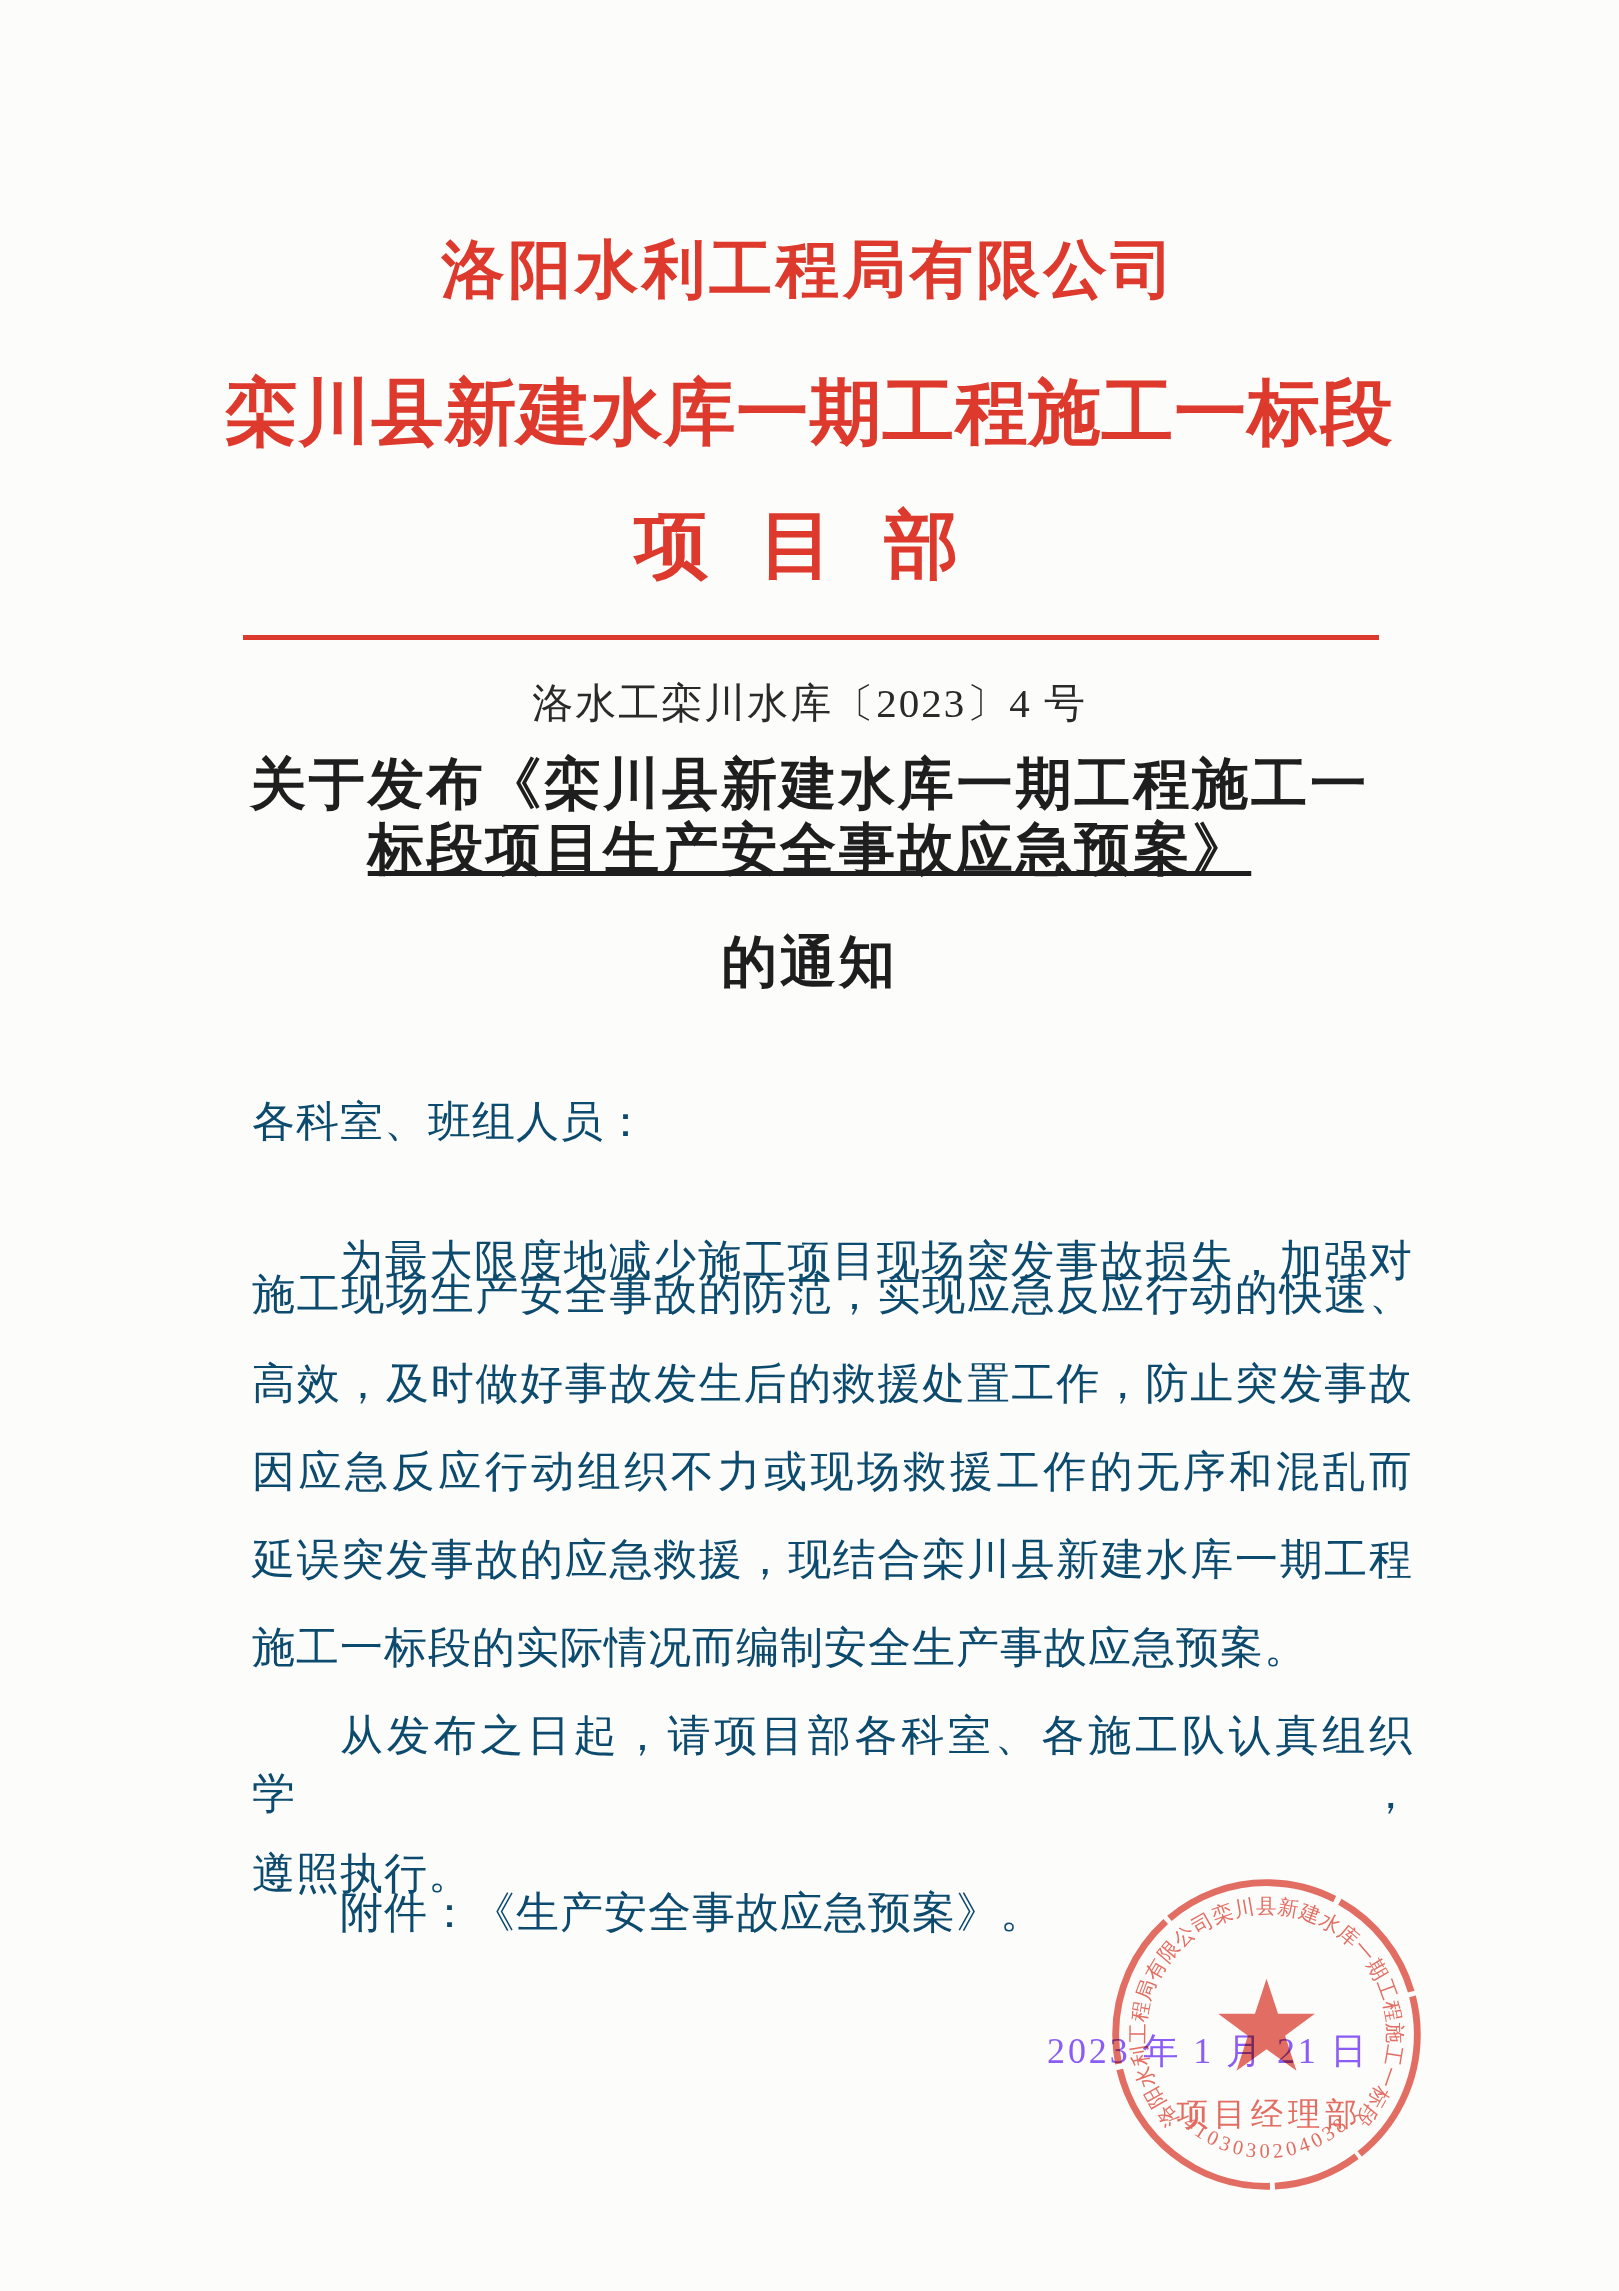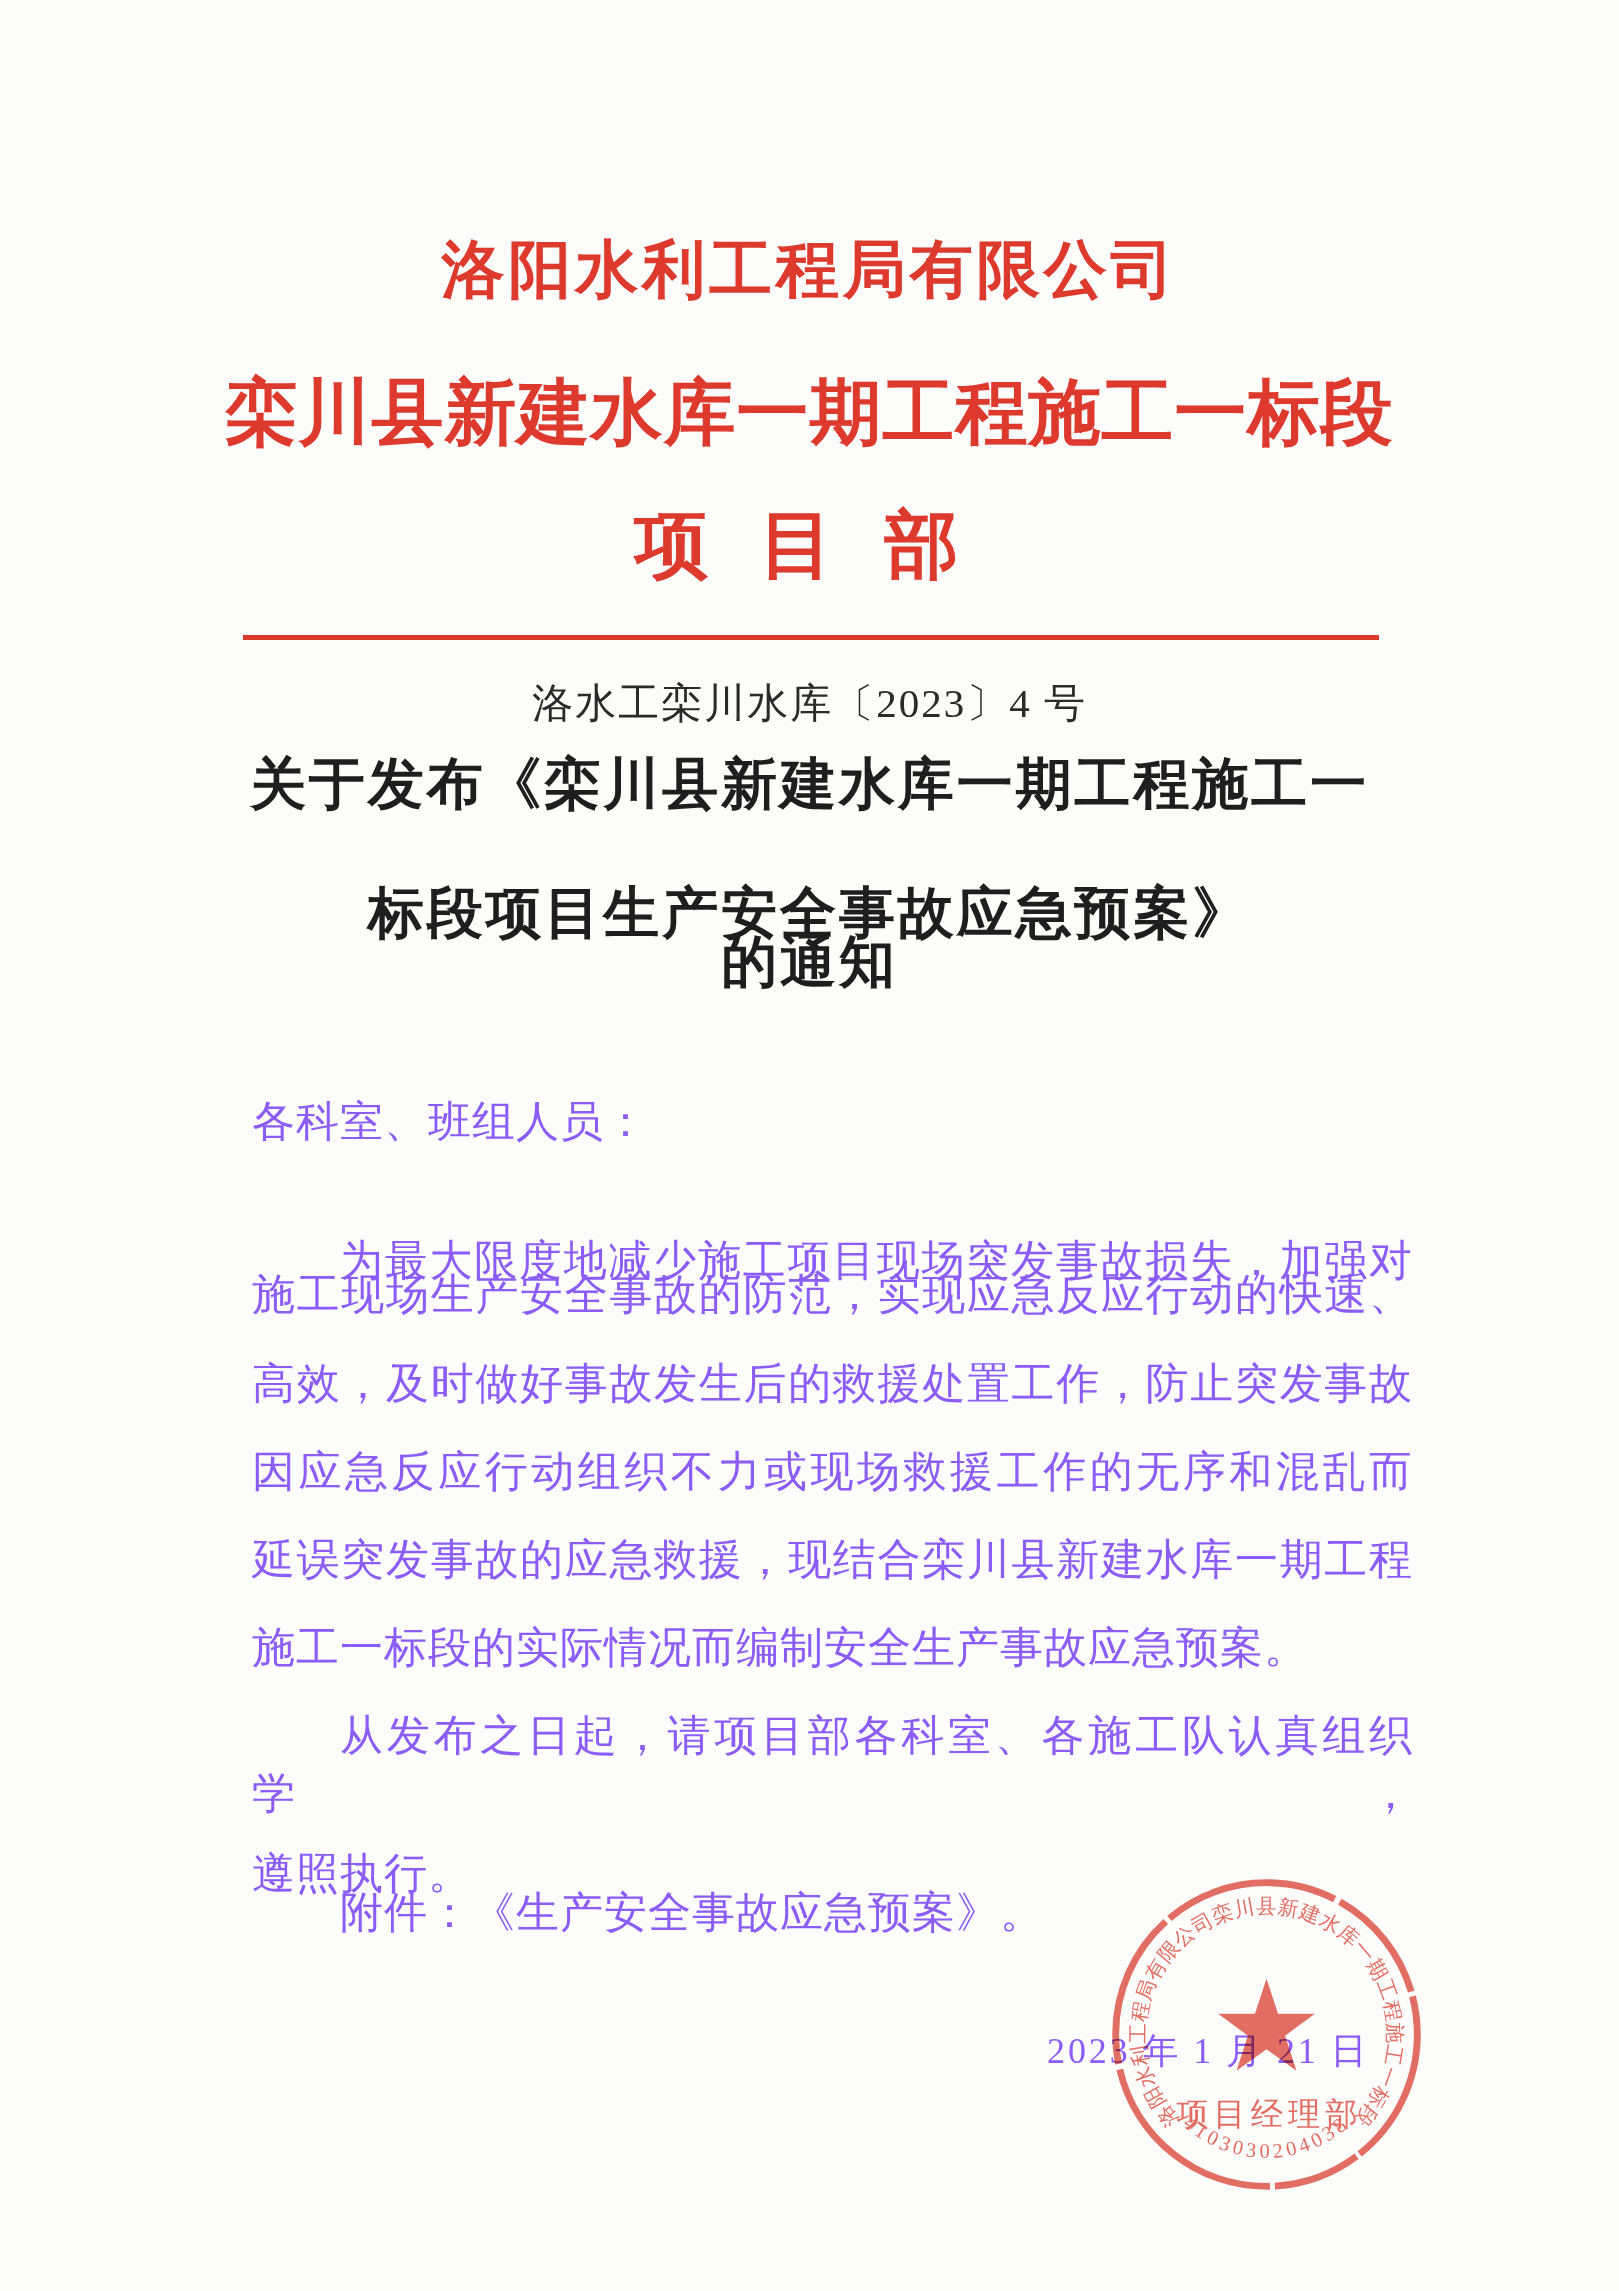--- a/index.html
+++ b/index.html
@@ -47,30 +47,30 @@
   }
 
   
   .title-line {
     height: 65px;
     font-family: "Liberation Sans", "DejaVu Sans", sans-serif;
     font-size: 56px; font-weight: bold; letter-spacing: 2.9px;
     color: #1e1e1e;
   }
   .t1 { top: 747px; }
-  .t2 { top: 876px; }
+  .t2 { top: 812px; text-decoration: underline; }
   .t3 { top: 925px; }
 
   
   .body-line {
     position: absolute;
     left: 252px; width: 1161px; height: 57px;
     font-size: 43px; letter-spacing: 1px;
     text-align: left; white-space: nowrap;
-    color: #8b5cf6;
+    color: #0c4a6e;
   }
   .just {
     white-space: normal;
     text-align: justify;
     text-align-last: justify;
     text-justify: inter-character;
   }
   .ind { text-indent: 88px; }
   .salut { top: 1093px; }
   .bl0 { top: 1232px; }

